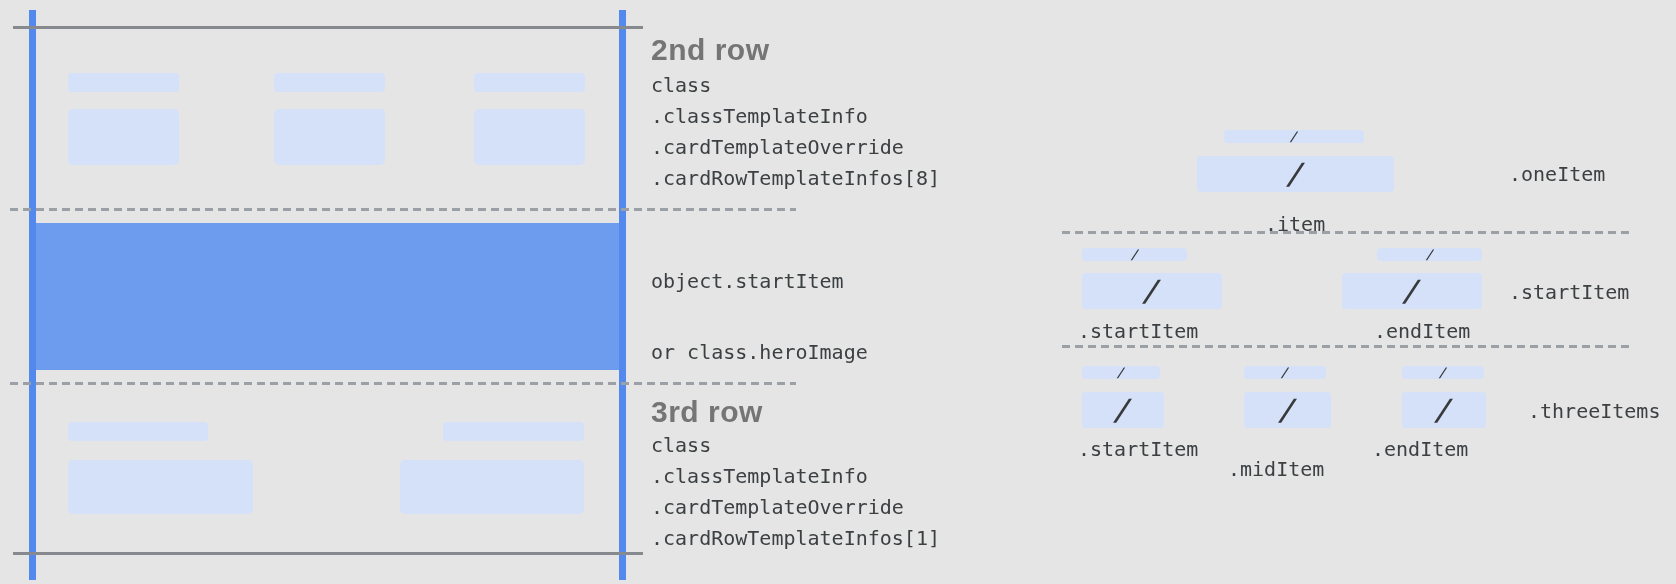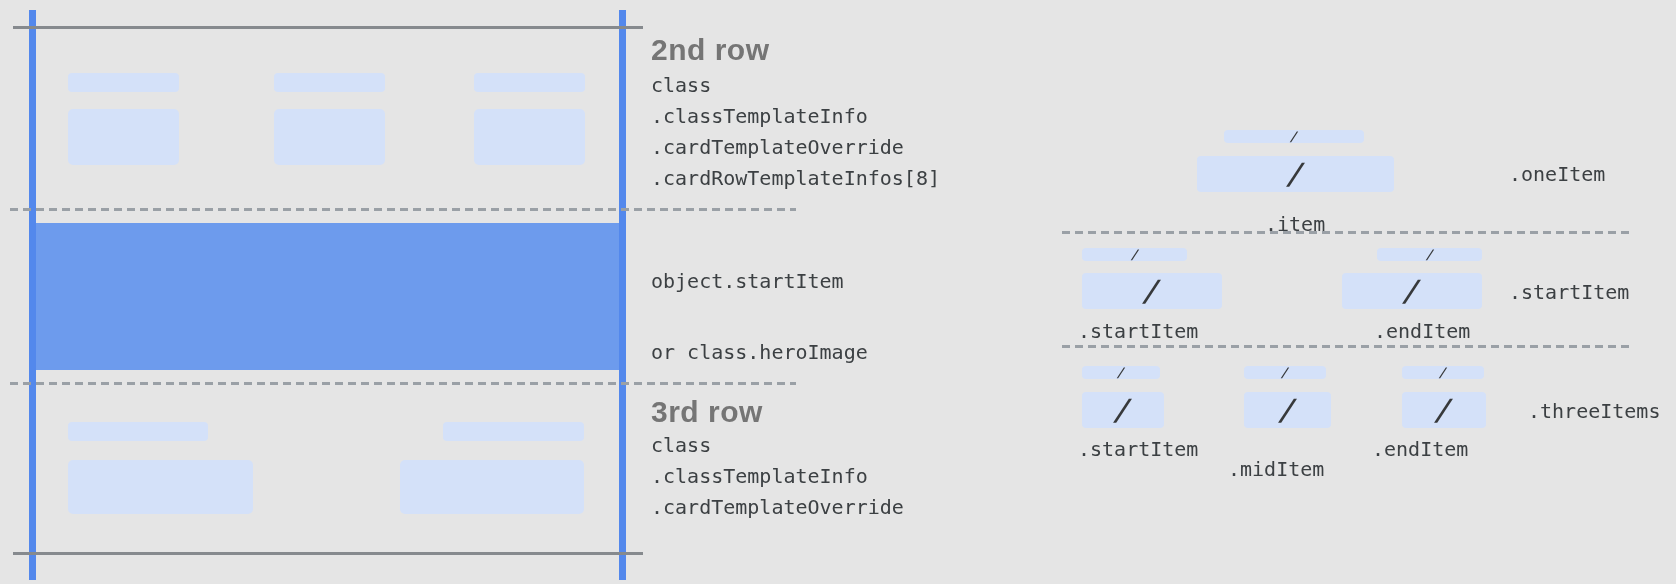--- a/index.html
+++ b/index.html
@@ -75,20 +75,21 @@
   <div class="code" style="top:132px;">.cardTemplateOverride</div>
   <div class="code" style="top:163px;">.cardRowTemplateInfos[8]</div>
 
   <div class="code" style="top:266px;">object.startItem</div>
   <div class="code" style="top:309px;margin-top:28px;">or class.heroImage</div>
 
   <div class="rowhead" style="top:395px;">3rd row</div>
   <div class="code" style="top:430px;">class</div>
   <div class="code" style="top:461px;">.classTemplateInfo</div>
   <div class="code" style="top:492px;">.cardTemplateOverride</div>
+  <div class="code" style="top:523px;">.cardRowTemplateInfos[1]</div>
 
   <div class="bar small" style="left:1224px;top:130px;width:140px;">
       <span class="slash">/</span>
     </div>
   <div class="bar big" style="left:1197px;top:156px;width:197px;">
       <span class="slash">/</span>
     </div>
   <div class="mono-label" style="left:1265px;top:213px;">.item</div>
   <div class="mono-label" style="left:1509px;top:163px;">.oneItem</div>
 

